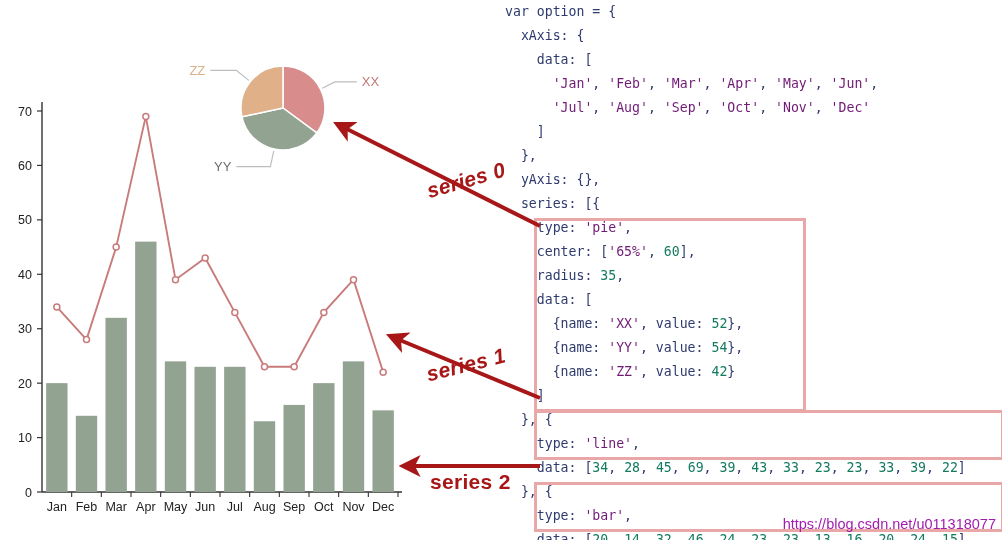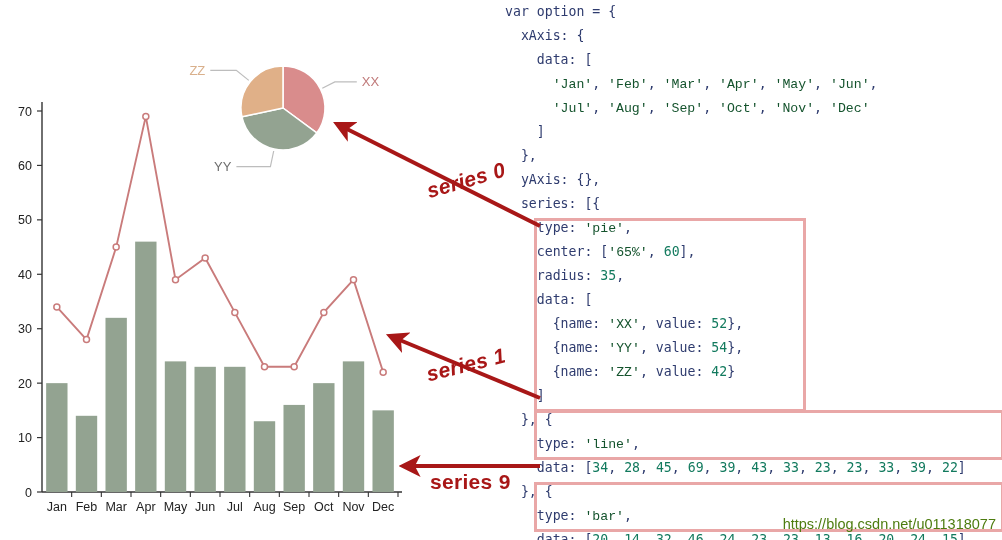--- a/index.html
+++ b/index.html
@@ -19,21 +19,21 @@
   
   #code-panel{
     position:absolute;left:505px;top:0;width:497px;height:504px;
     font-family:"DejaVu Sans Mono","Liberation Mono",monospace;
     font-size:13.2px;
     line-height:24px;
     white-space:pre;
   }
   .cl{height:24px;}
   .k{color:#2e3b6e;}      
-  .s{color:#14532d;font-family:Liberation Mono, monospace;}      
+  .s{color:#701a75;}      
   .n{color:#127a5e;}      
 
   
   .hlbox{
     position:absolute;
     border:3px solid #e9a7a7;
     box-sizing:border-box;
     pointer-events:none;
   }
 
@@ -47,21 +47,21 @@
     font-size:21px;
     white-space:nowrap;
     letter-spacing:0.3px;
   }
   #series-0-label{left:424px;top:180px;transform:rotate(-16deg);transform-origin:left top;}
   #series-1-label{left:424px;top:363px;transform:rotate(-14deg);transform-origin:left top;}
   #series-2-label{left:430px;top:470px;font-style:normal;}
 
   #watermark{
     position:absolute;right:6px;bottom:8px;
-    color:#4d7c0f;
+    color:#a21caf;
     font-size:14.5px;
     font-family:"Liberation Sans", sans-serif;
     white-space:nowrap;
   }
 </style>
 </head>
 <body>
 
 <div class="root">
 
@@ -158,16 +158,16 @@
           <path d="M 0 0 L 10 5 L 0 10 L 2.6 5 z" fill="#a81717"></path>
         </marker>
       </defs>
       <line x1="540" y1="226" x2="337" y2="124" stroke="#a81717" stroke-width="4" marker-end="url(#ah)"></line>
       <line x1="540" y1="398" x2="390" y2="336" stroke="#a81717" stroke-width="4" marker-end="url(#ah)"></line>
       <line x1="540" y1="466" x2="403" y2="466" stroke="#a81717" stroke-width="4" marker-end="url(#ah)"></line>
     </svg>
 
   <div class="annot" id="series-0-label">series 0</div>
   <div class="annot" id="series-1-label">series 1</div>
-  <div class="annot" id="series-2-label">series 9</div>
+  <div class="annot" id="series-2-label">series 2</div>
 
   <div id="watermark">https://blog.csdn.net/u011318077</div>
 </div>
 
 </body></html>

